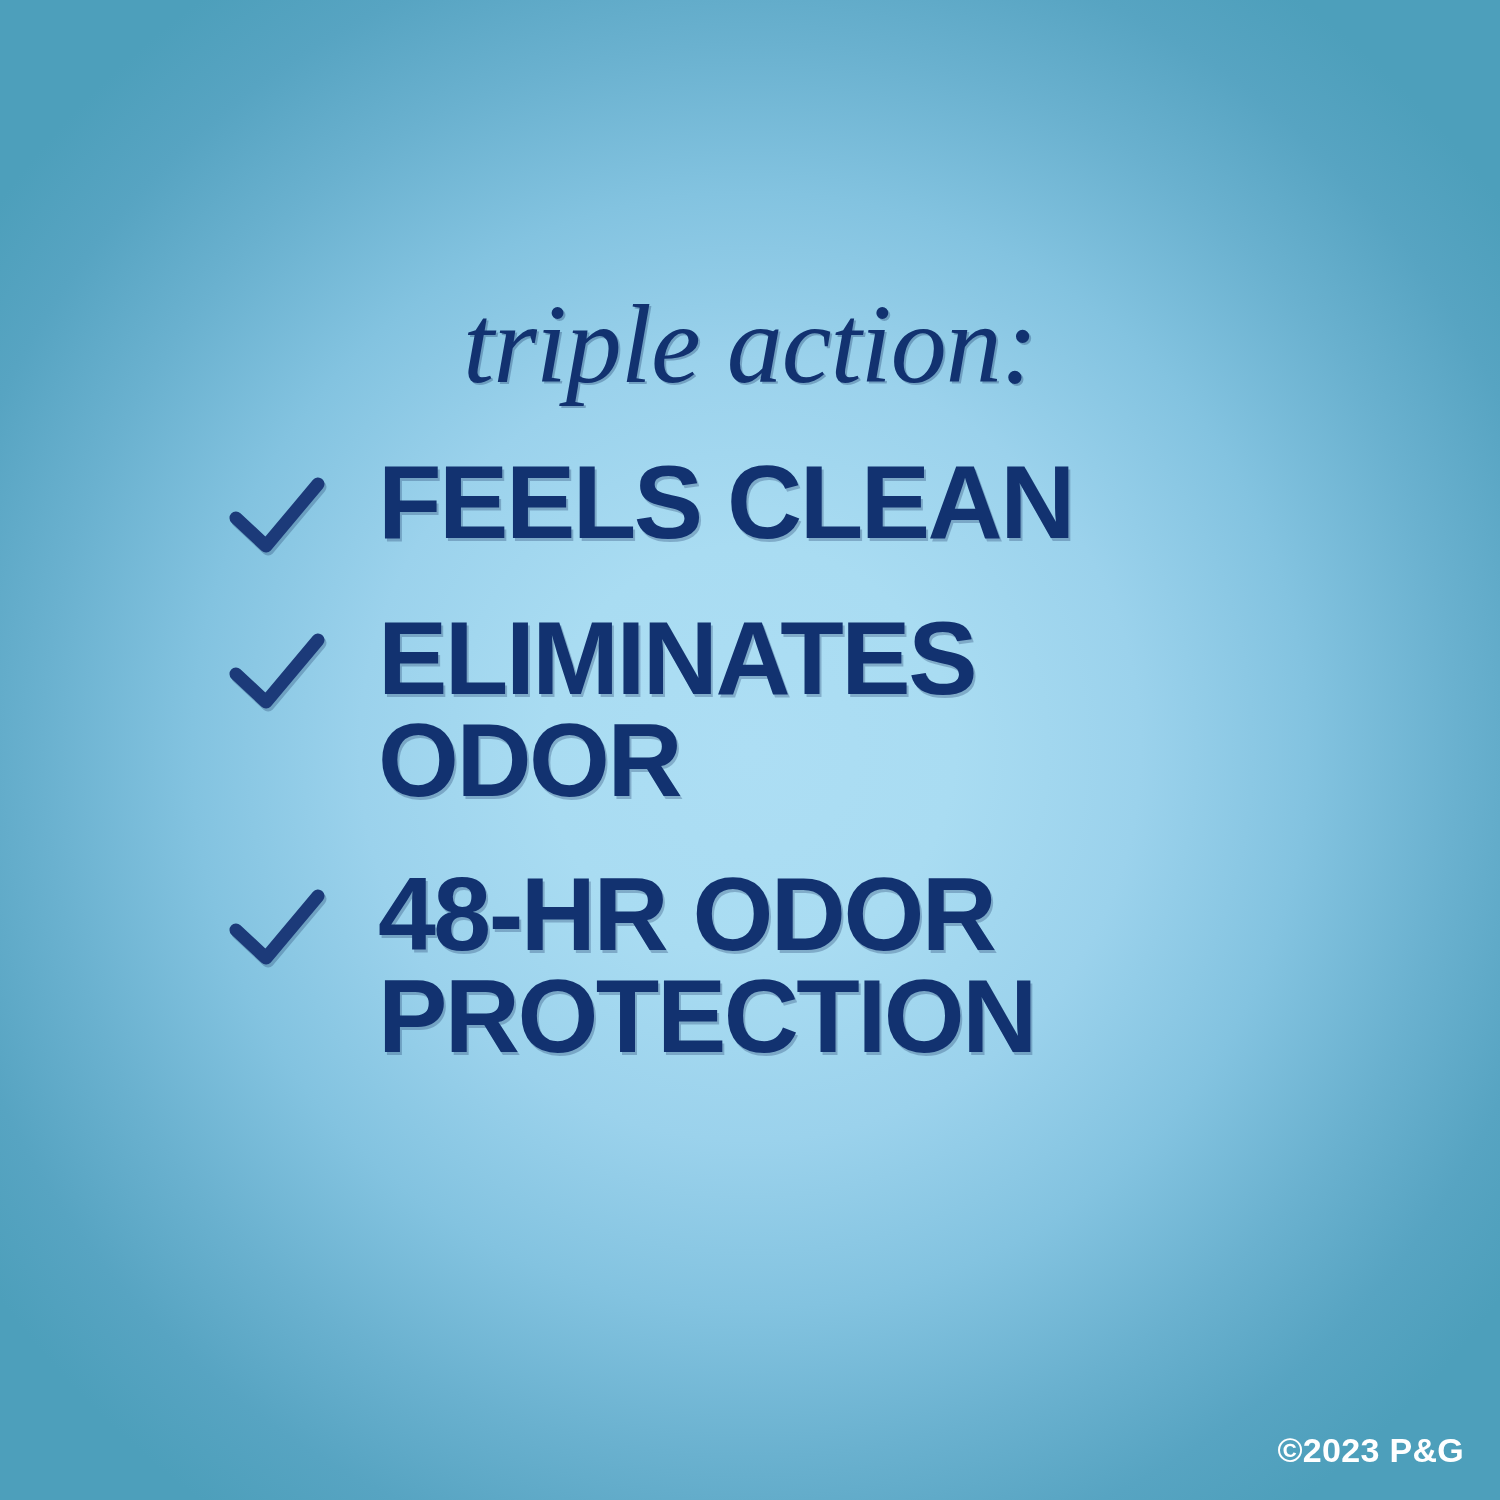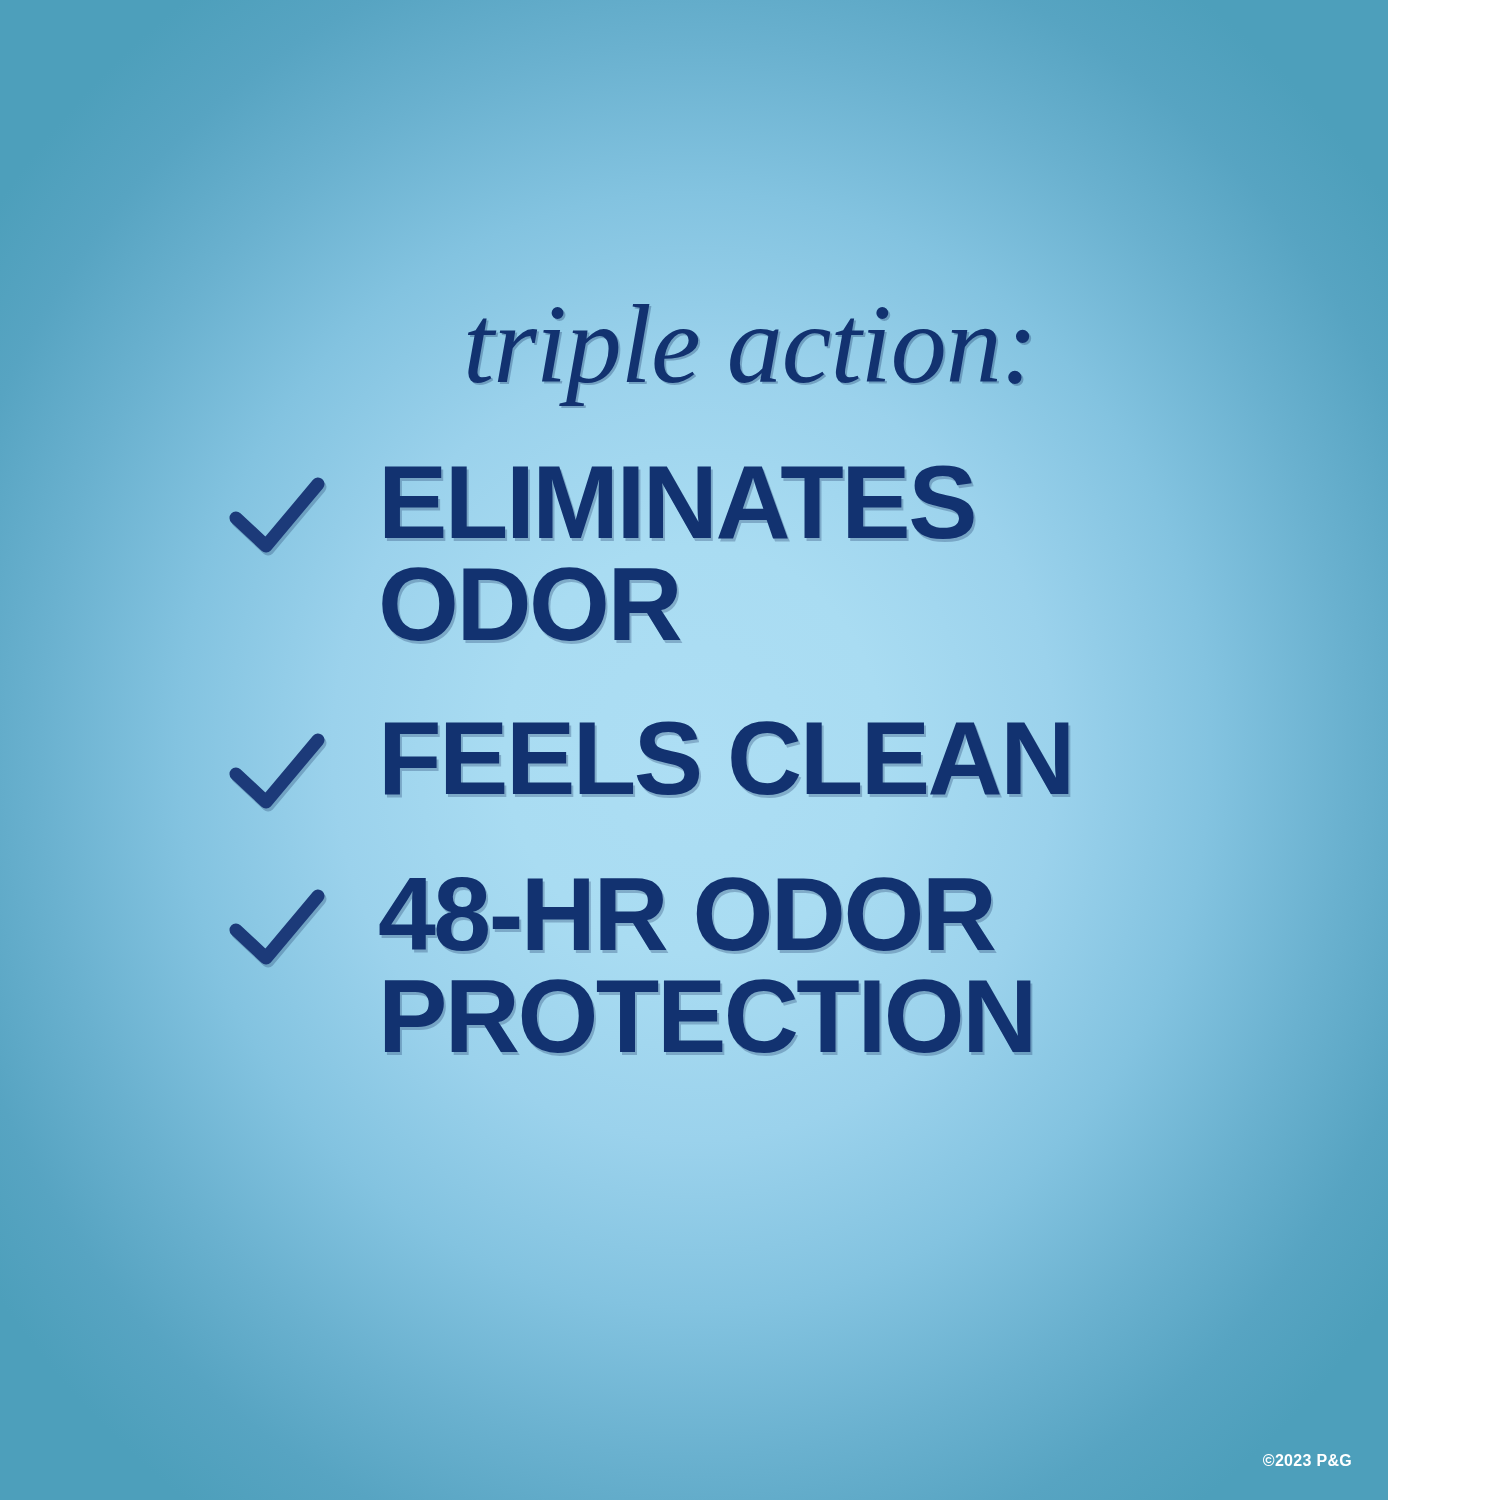--- a/index.html
+++ b/index.html
@@ -8,21 +8,21 @@
   }
   body {
     width: 1500px;
     height: 1500px;
     overflow: hidden;
     font-family: "Liberation Sans", sans-serif;
   }
 
   #ad-canvas {
     position: relative;
-    width: 1388px;
+    width: 1500px;
     height: 1500px;
     background:
       radial-gradient(ellipse 62% 62% at 50% 50%,
         #addef4 0%,
         #a9dcf2 22%,
         #9bd2ec 42%,
         #83c3e0 60%,
         #6ab1cf 76%,
         #57a4c2 89%,
         #4d9fbb 100%);
@@ -98,21 +98,21 @@
     text-transform: uppercase;
   }
 
   
   .copyright {
     position: absolute;
     right: 36px;
     bottom: 30px;
     font-family: "Liberation Sans", sans-serif;
     font-weight: 700;
-    font-size: 16px;
+    font-size: 34px;
     letter-spacing: 0.3px;
     color: #ffffff;
   }
 </style>
 </head>
 <body>
 
 <div id="ad-canvas">
 
   <div class="headline-row">
@@ -120,30 +120,30 @@
   </div>
 
   <div class="benefits">
 
     <div class="benefit-item">
       <span class="check-wrap">
         <svg class="check-icon" viewBox="0 0 98 82">
           <path d="M8 44 L38 72 L90 10"></path>
         </svg>
       </span>
-      <span class="benefit-text">ELIMINATES ODOR</span>
+      <span class="benefit-text">FEELS CLEAN</span>
     </div>
 
     <div class="benefit-item">
       <span class="check-wrap">
         <svg class="check-icon" viewBox="0 0 98 82">
           <path d="M8 44 L38 72 L90 10"></path>
         </svg>
       </span>
-      <span class="benefit-text">FEELS CLEAN</span>
+      <span class="benefit-text">ELIMINATES ODOR</span>
     </div>
 
     <div class="benefit-item">
       <span class="check-wrap">
         <svg class="check-icon" viewBox="0 0 98 82">
           <path d="M8 44 L38 72 L90 10"></path>
         </svg>
       </span>
       <span class="benefit-text">48-HR ODOR PROTECTION</span>
     </div>

